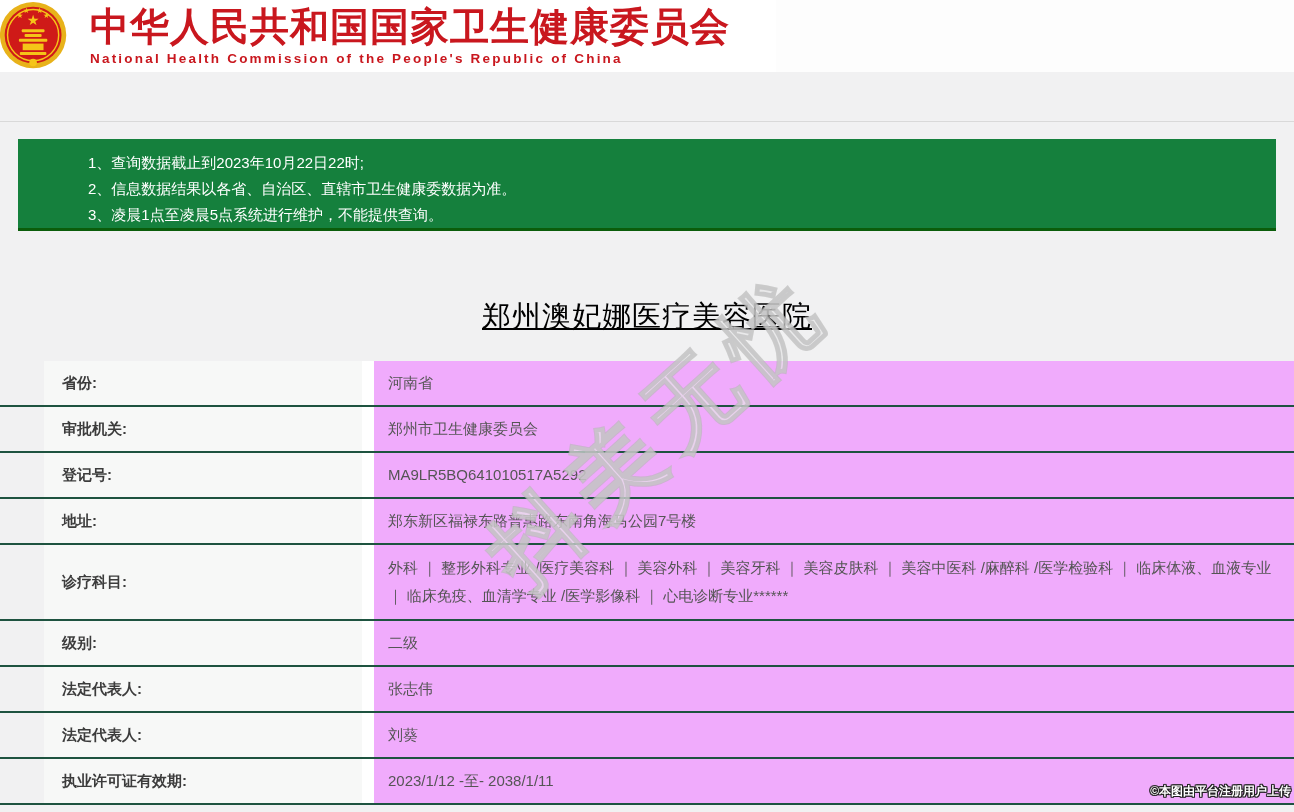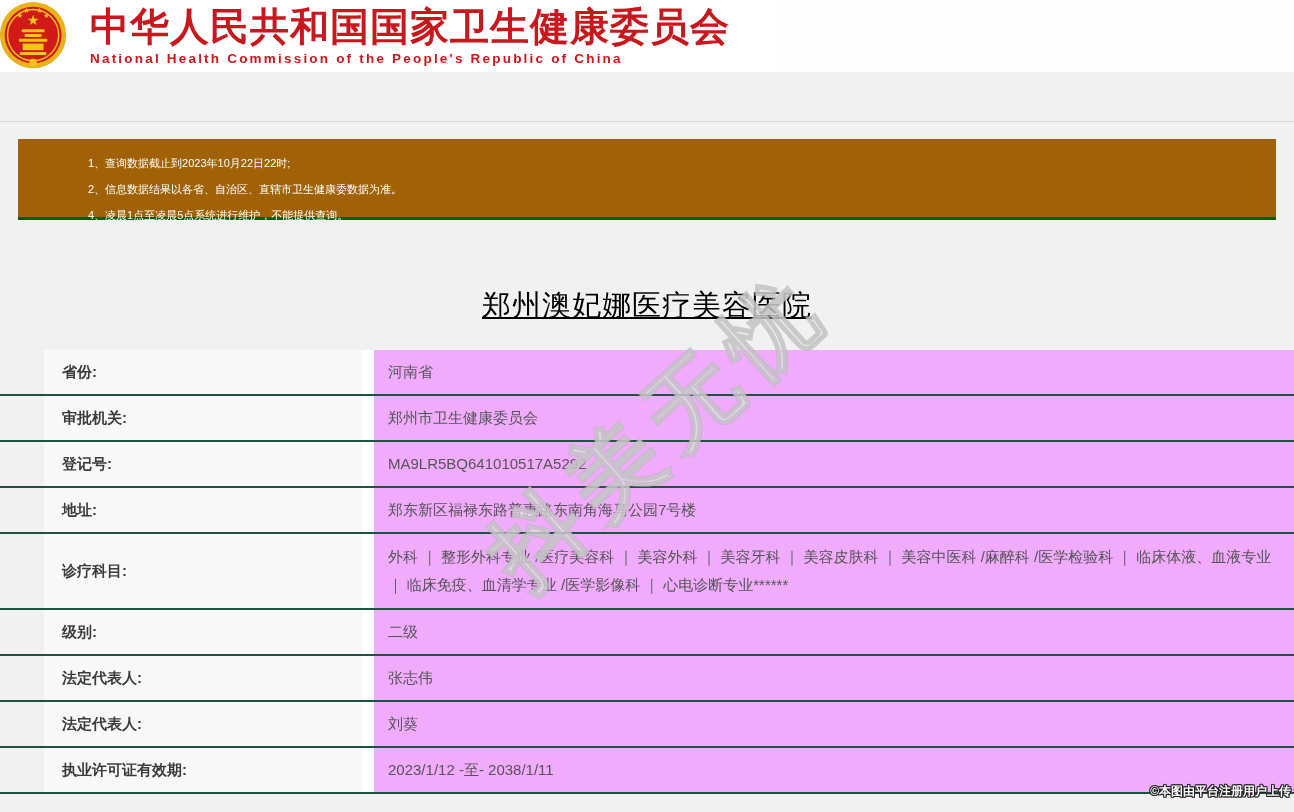--- a/index.html
+++ b/index.html
@@ -26,23 +26,23 @@
     color:#c9171e; font-weight:bold; font-size:13.5px; letter-spacing:2.2px;
     margin-top:3px; white-space:nowrap;
   }
 
   
   .mid-gap { height:50px; background:#f1f1f2; border-bottom:1px solid #d9d9d9; }
   .pre-notice-gap { height:17px; }
 
   
   .notice {
-    margin:0 18px; height:81px; background:#a16207;
+    margin:0 18px; height:92px; background:#15803d;
     border-bottom:3px solid #0b5d0b;
-    color:#ffffff; font-size:11px; line-height:26px;
+    color:#ffffff; font-size:15px; line-height:26px;
     padding:11px 20px 0 70px;
   }
   .notice-line { white-space:nowrap; }
 
   
   .hospital-title {
     margin-top:42px; margin-bottom:0; height:88px;
     display:flex; align-items:center; justify-content:center;
     font-size:29px; color:#000000; font-weight:400; letter-spacing:1px;text-decoration:underline;
   }
@@ -115,21 +115,21 @@
     </div>
   </div>
 </div>
 
 <div class="mid-gap"></div>
 <div class="pre-notice-gap"></div>
 
 <div class="notice">
   <div class="notice-line">1、查询数据截止到2023年10月22日22时;</div>
   <div class="notice-line">2、信息数据结果以各省、自治区、直辖市卫生健康委数据为准。</div>
-  <div class="notice-line">4、凌晨1点至凌晨5点系统进行维护，不能提供查询。</div>
+  <div class="notice-line">3、凌晨1点至凌晨5点系统进行维护，不能提供查询。</div>
 </div>
 
 <div class="hospital-title">郑州澳妃娜医疗美容医院</div>
 
 <div class="info-table">
 
   <div class="row row-std">
     <div class="cell-label">省份:</div>
     <div class="cell-gap"></div>
     <div class="cell-value">河南省</div>

